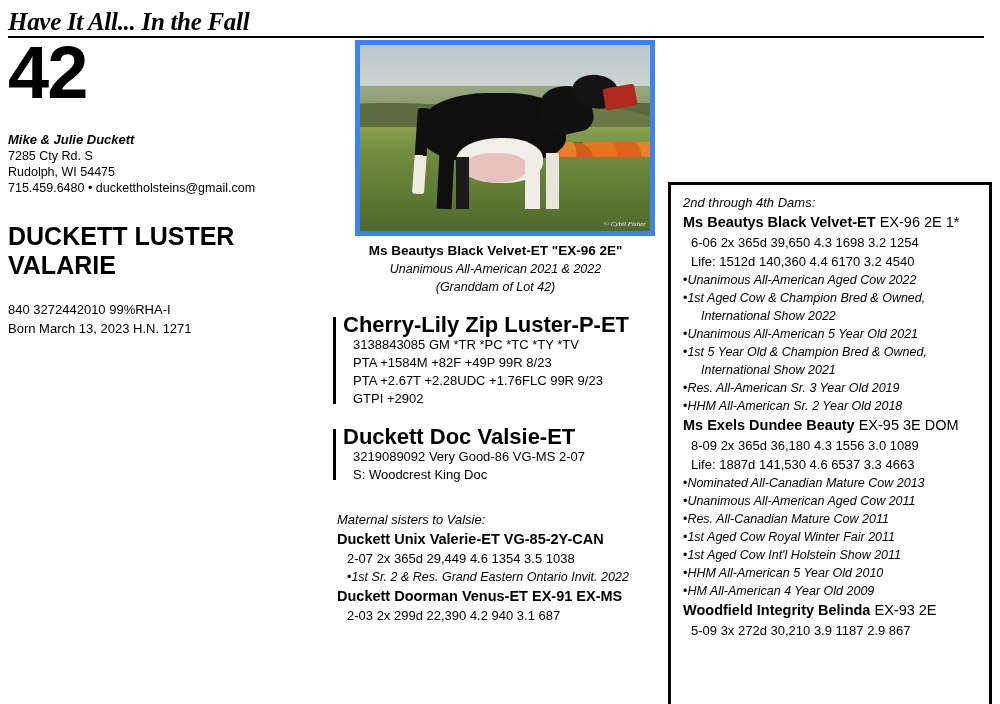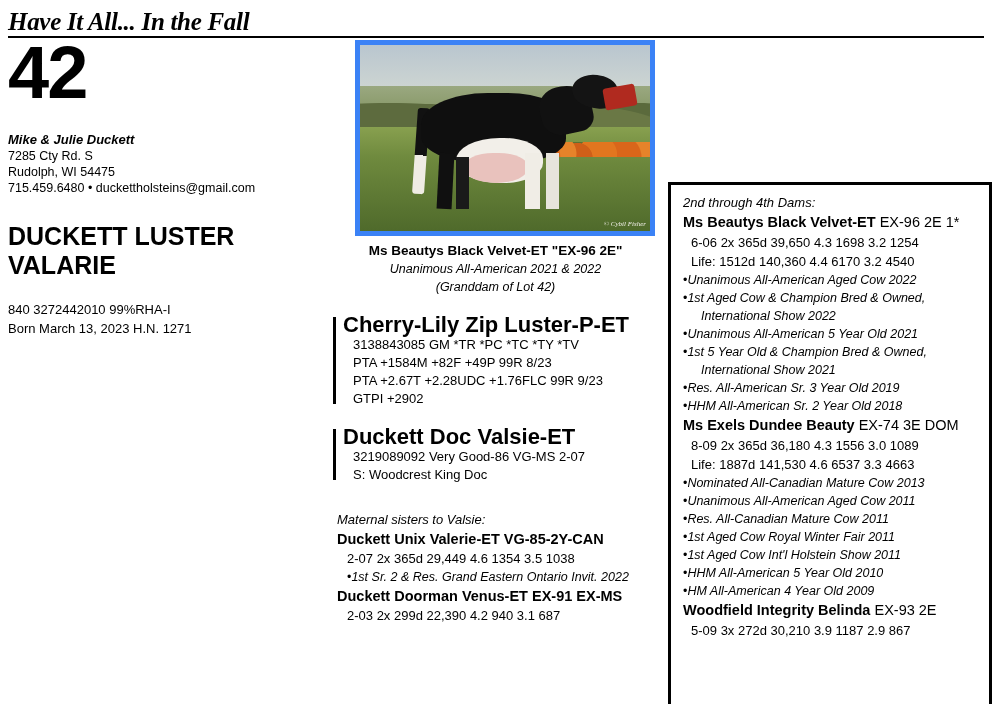--- a/index.html
+++ b/index.html
@@ -363,21 +363,21 @@
     <div class="rp-note"><span class="b">•</span><span>Unanimous All-American 5 Year Old 2021</span></div>
     <div class="rp-note"><span class="b">•</span><span>1st 5 Year Old &amp; Champion Bred &amp; Owned,</span></div>
     <div class="rp-note indent2">International Show 2021</div>
     <div class="rp-note"><span class="b">•</span><span>Res. All-American Sr. 3 Year Old 2019</span></div>
     <div class="rp-note"><span class="b">•</span><span>HHM All-American Sr. 2 Year Old 2018</span></div>
   </div>
 
   <div>
     <div class="rp-dam-name">
       <span>Ms Exels Dundee Beauty</span>
-      <span style="font-weight:normal">EX-74 3E DOM</span>
+      <span style="font-weight:normal">EX-95 3E DOM</span>
     </div>
     <div class="rp-data">8-09   2x   365d   36,180   4.3   1556   3.0   1089</div>
     <div class="rp-data">Life:    1887d  141,530   4.6  6537   3.3  4663</div>
 
     <div class="rp-note"><span class="b">•</span><span>Nominated All-Canadian Mature Cow 2013</span></div>
     <div class="rp-note"><span class="b">•</span><span>Unanimous All-American Aged Cow 2011</span></div>
     <div class="rp-note"><span class="b">•</span><span>Res. All-Canadian Mature Cow 2011</span></div>
     <div class="rp-note"><span class="b">•</span><span>1st Aged Cow Royal Winter Fair 2011</span></div>
     <div class="rp-note"><span class="b">•</span><span>1st Aged Cow Int'l Holstein Show 2011</span></div>
     <div class="rp-note"><span class="b">•</span><span>HHM All-American 5 Year Old 2010</span></div>

